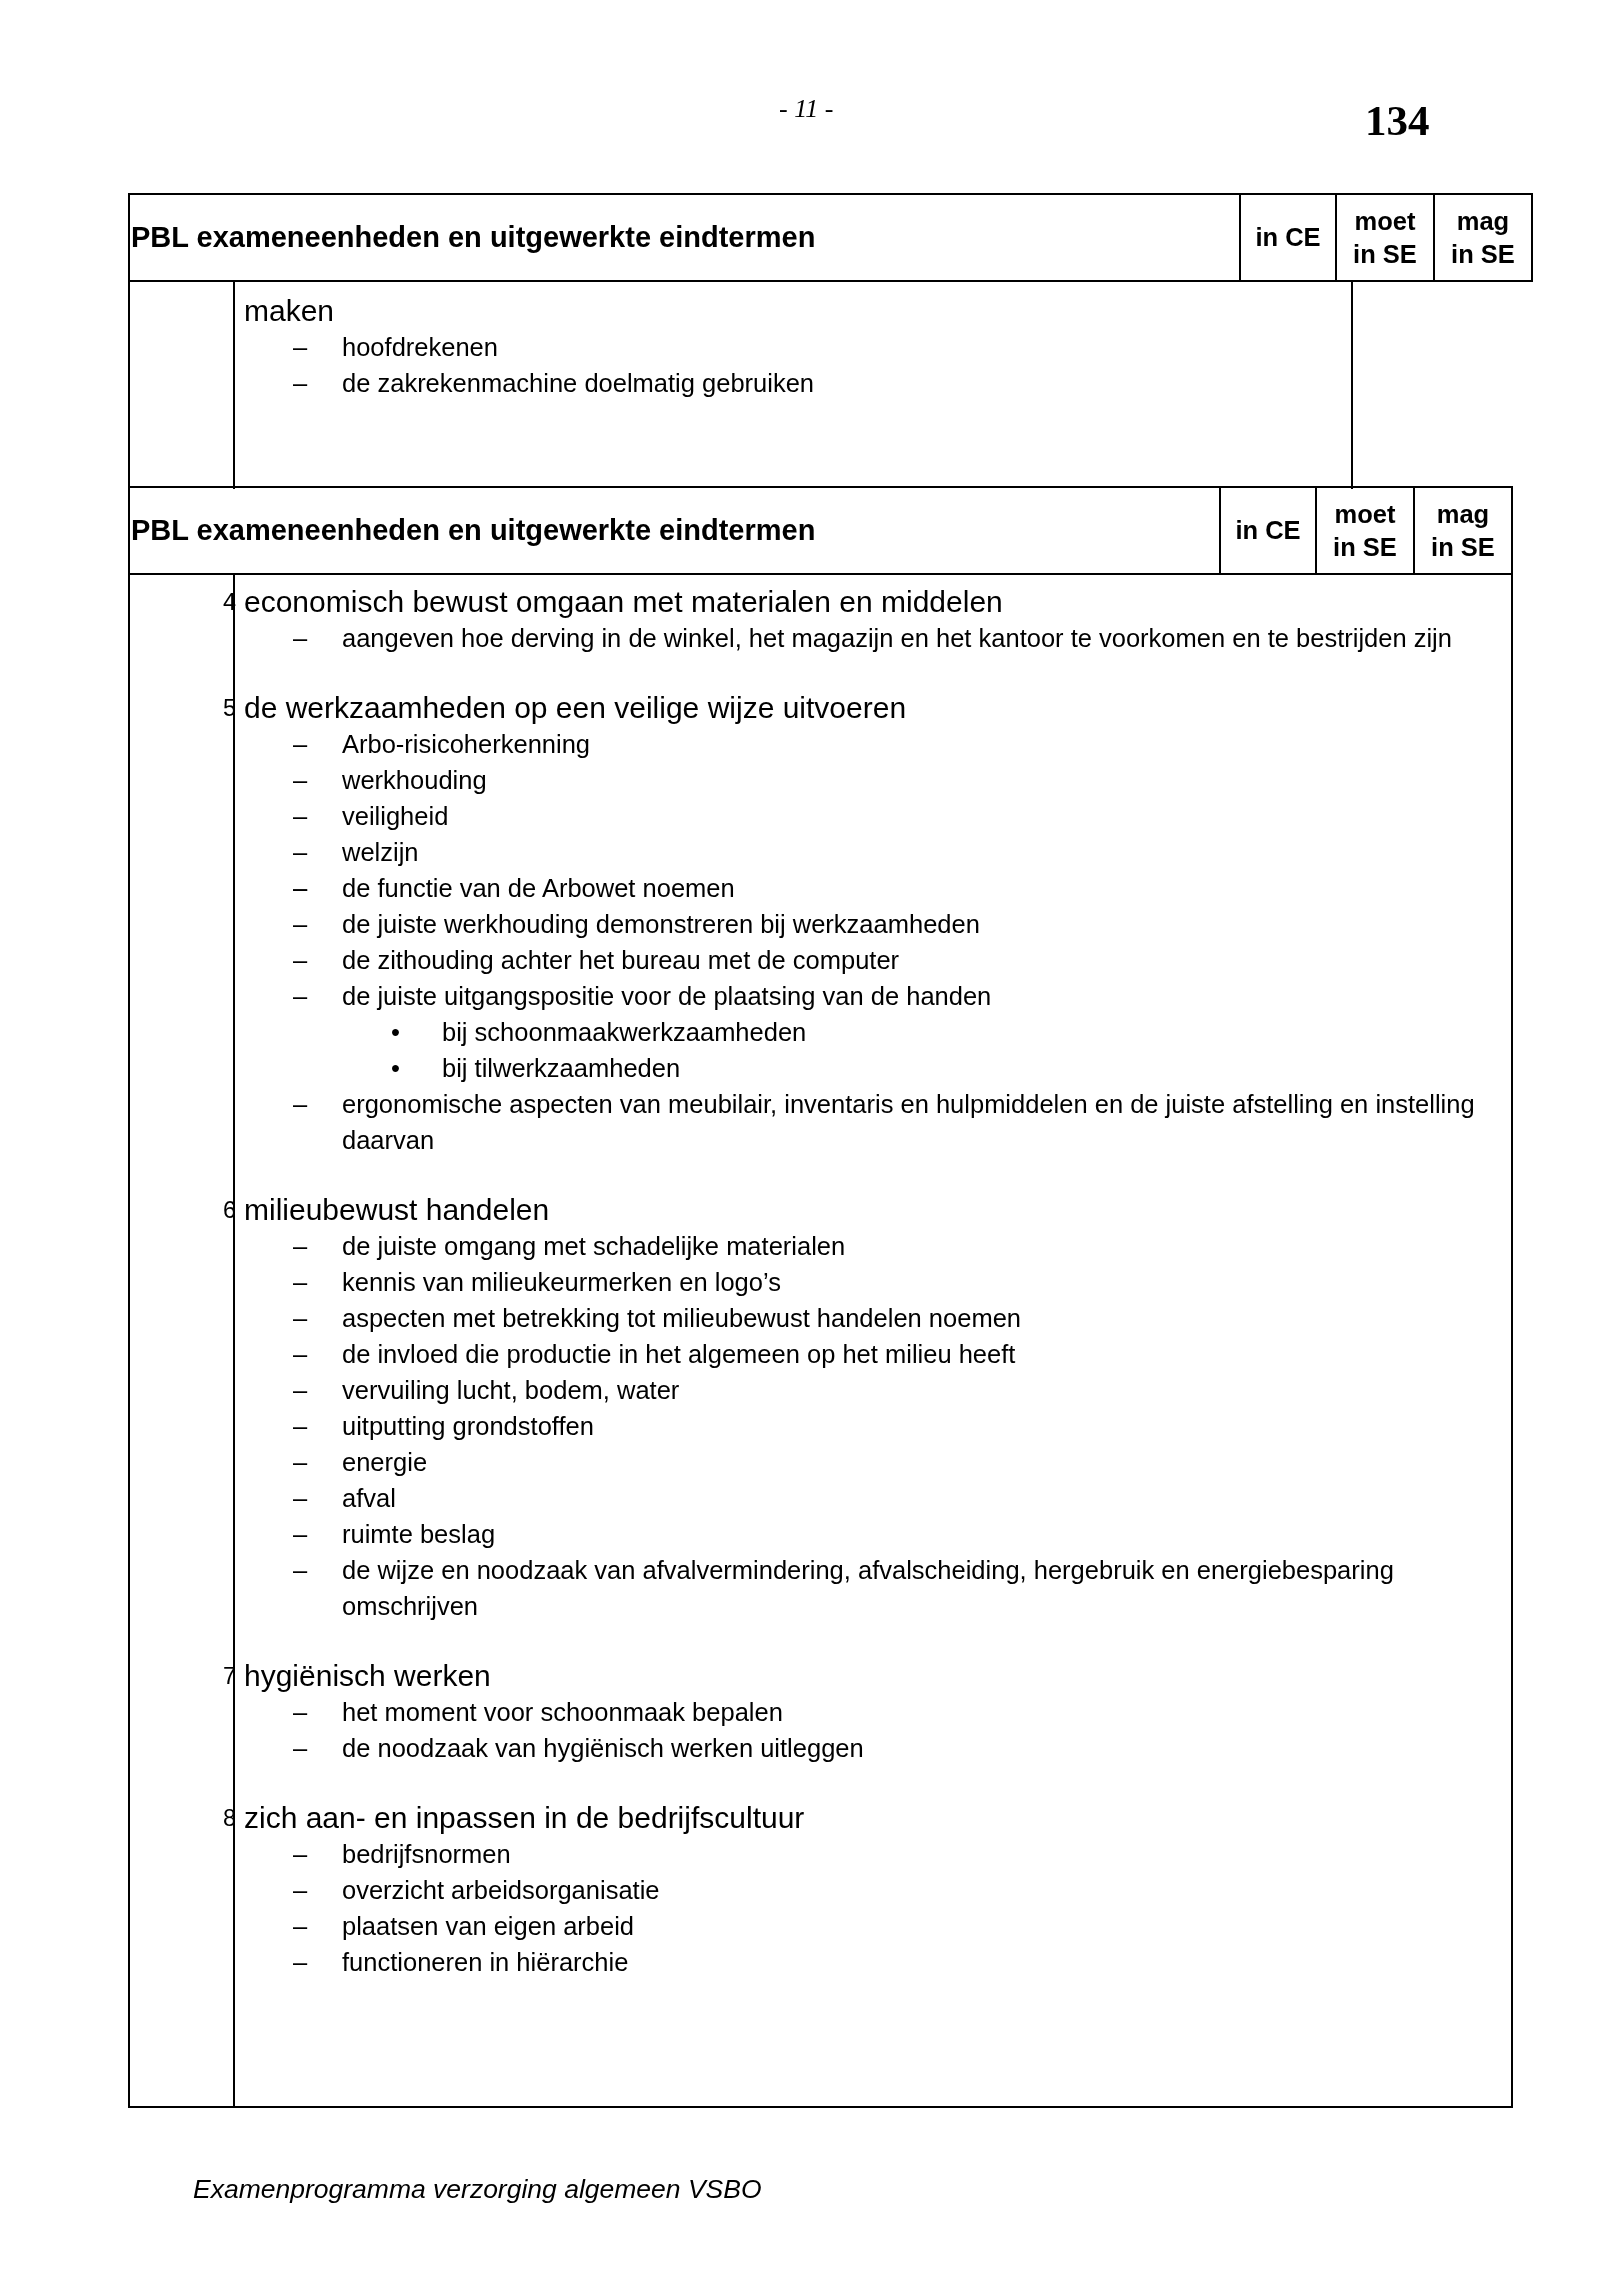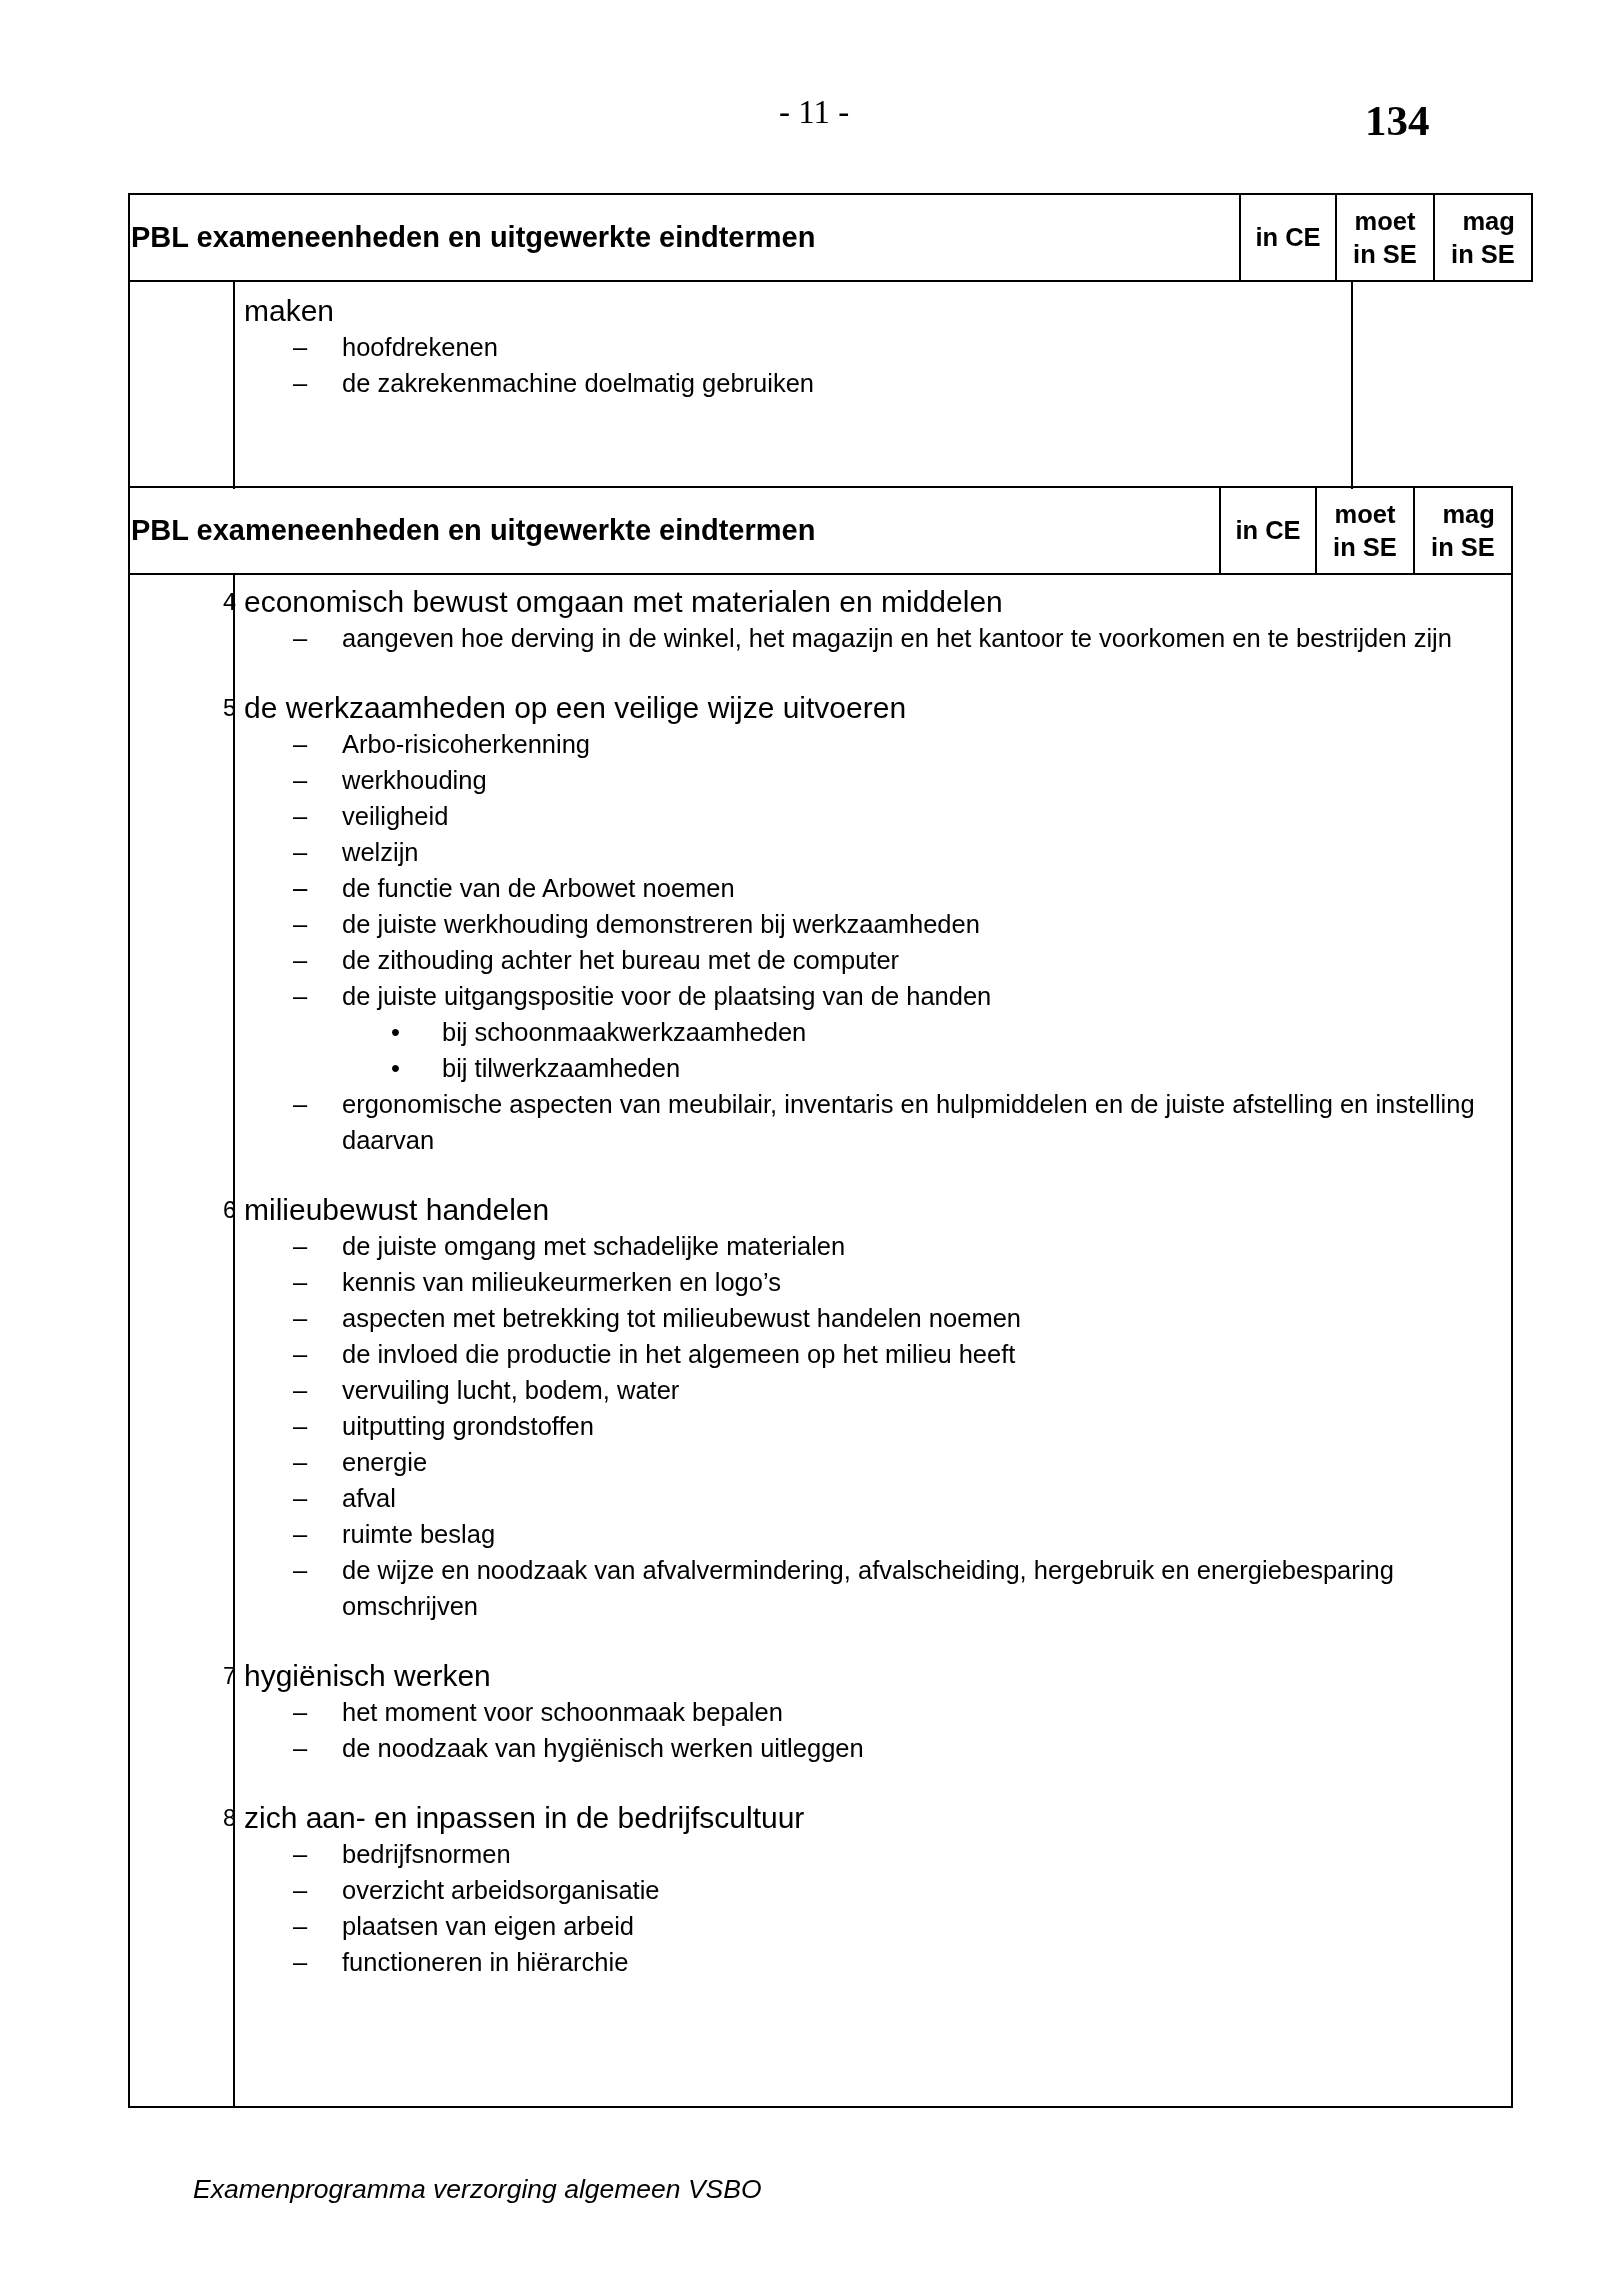--- a/index.html
+++ b/index.html
@@ -1,25 +1,25 @@
 <!DOCTYPE html>
 <html><head>
 <meta charset="utf-8">
 <style>
   html, body { margin: 0; padding: 0; background: #ffffff; }
   body { width: 1621px; height: 2293px; position: relative; overflow: hidden; color: #000; font-family: "Liberation Sans", sans-serif; }
-  .page-num { position: absolute; left: 779px; top: 94px; font-family: "Liberation Serif", serif; font-size: 33px; }
+  .page-num { position: absolute; left: 779px; top: 94px; font-family: "Liberation Serif", serif; font-size: 26px; font-style: italic; }
   .doc-num { position: absolute; left: 1365px; top: 96px; font-family: "Liberation Serif", serif; font-size: 43px; font-weight: bold; }
 
   .hdr { position: absolute; height: 89px; border: 2.5px solid #000; box-sizing: border-box; display: flex; }
   .hdr .title { flex: 1; display: flex; align-items: center; padding-left: 1px; font-weight: bold; font-size: 29px; }
   .hdr .col { border-left: 2px solid #000; display: flex; align-items: center; justify-content: center; text-align: center; font-weight: bold; font-size: 25.5px; line-height: 33px; }
   .hdr .col.ce { width: 94px; }
   .hdr .col.moet { width: 96px; }
-  .hdr .col.mag { width: 96px; text-align: right; }
+  .hdr .col.mag { width: 96px; }
 
   .hdr1 { left: 128px; top: 193px; width: 1405px; }
   .hdr2 { left: 128px; top: 486px; width: 1385px; }
 
   .body-box { position: absolute; border-left: 2.5px solid #000; border-right: 2.5px solid #000; border-bottom: 2.5px solid #000; box-sizing: border-box; }
   .body1 { left: 128px; top: 282px; width: 1225px; height: 207px; border-bottom: none; }
   .body2 { left: 128px; top: 575px; width: 1385px; height: 1533px; }
   .divider { position: absolute; left: 103px; top: 0; bottom: 0; width: 2px; background: #000; }
 
   .content { position: absolute; left: 114px; right: 9.8px; }

